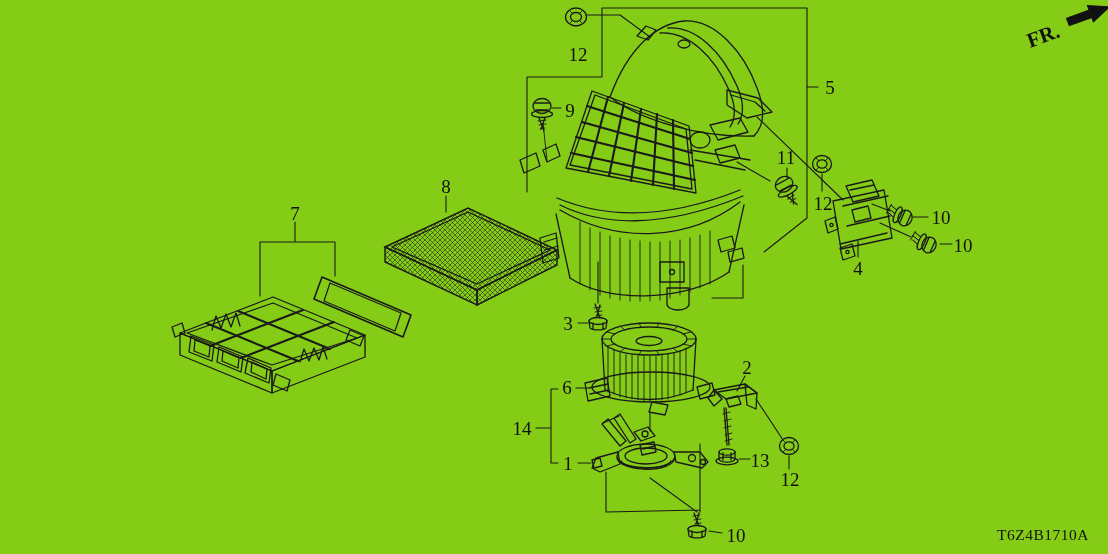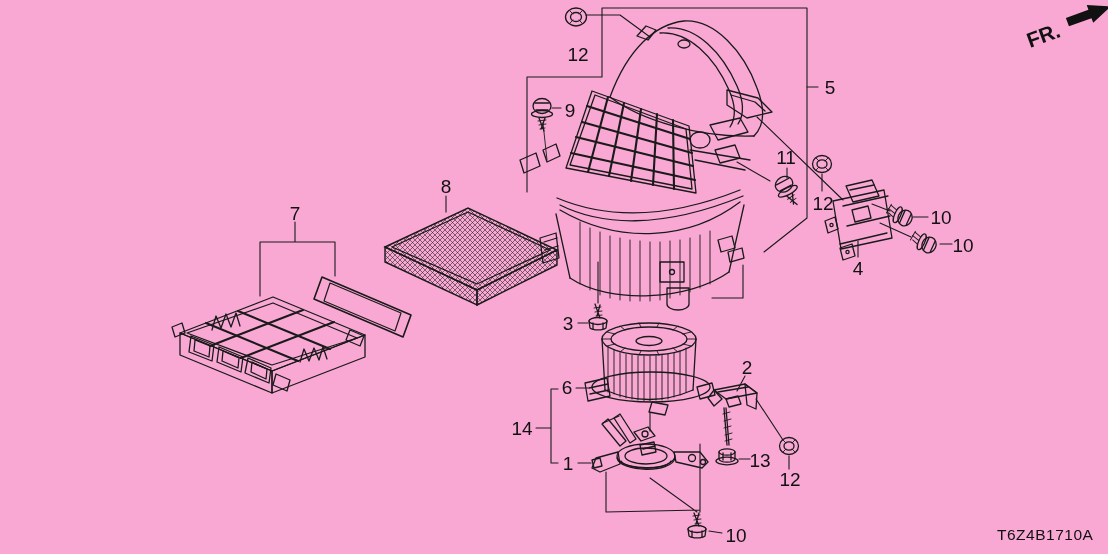--- a/index.html
+++ b/index.html
@@ -1,20 +1,20 @@
 <!DOCTYPE html>
 <html><head>
 <meta charset="utf-8">
 <style>
   html,body{margin:0;padding:0;background:#ffffff;}
   .canvas{
     position:relative;
     width:1108px;height:554px;
-    background:#f9a8d4;
-    font-family:Liberation Sans, sans-serif;
+    background:#84cc16;
+    font-family:Liberation Serif, serif;
     overflow:hidden;
   }
   svg{position:absolute;left:0;top:0;}
   .ln{stroke:#1a1a1a;fill:none;stroke-width:1.3;stroke-linecap:round;stroke-linejoin:round;}
   .thin{stroke:#1a1a1a;fill:none;stroke-width:0.9;stroke-linecap:round;}
   .lead{stroke:#1a1a1a;fill:none;stroke-width:1.1;stroke-linecap:round;stroke-linejoin:round;}
   .bar{stroke:#1a1a1a;fill:none;stroke-width:2.1;stroke-linecap:round;}
   .callout{font-size:19px;fill:#111;}
   .code{font-size:15.5px;fill:#111;letter-spacing:0.5px;}
   .fr{font-size:21px;font-weight:bold;fill:#111;}

